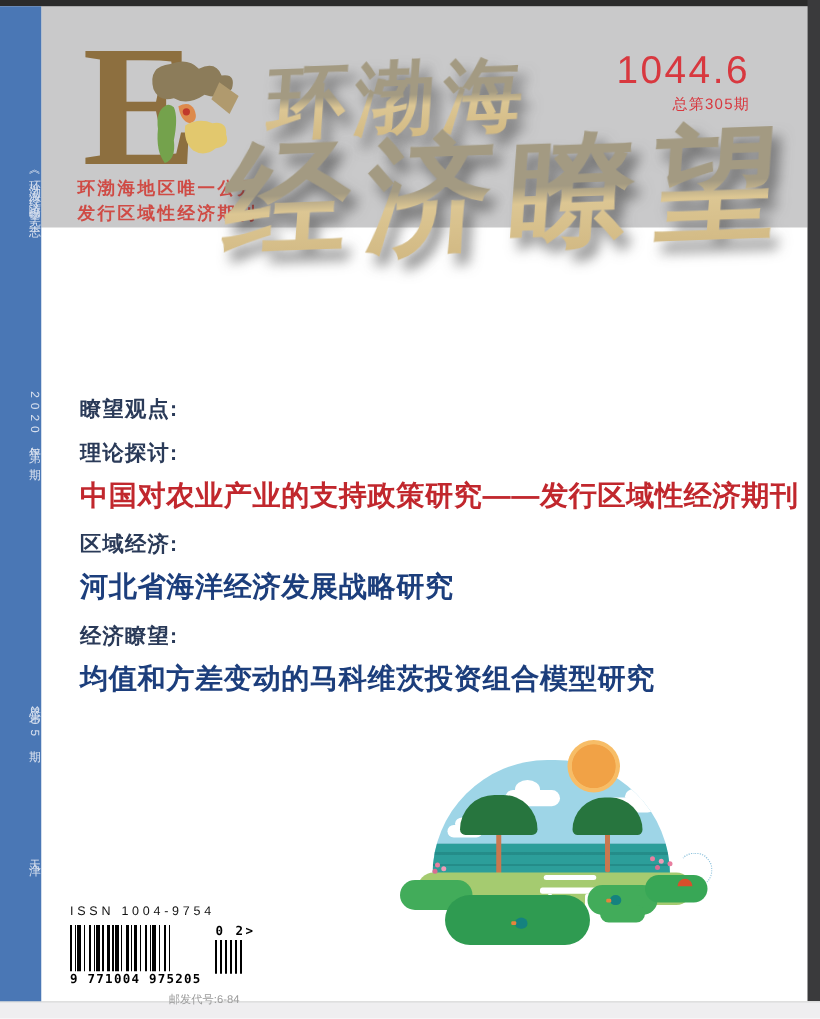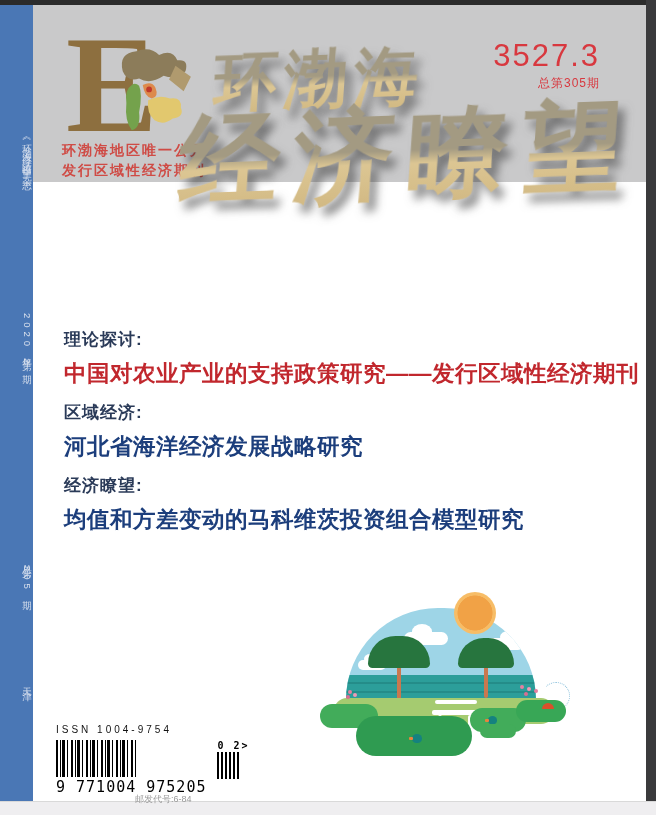--- a/index.html
+++ b/index.html
@@ -106,21 +106,21 @@
   .dotted-arc { left:222px; top:90px; width:26px; height:26px; border:1px dotted #8fc3dd;
                 border-radius:50%; border-left-color:transparent; border-bottom-color:transparent; z-index:0; }
   
   .issn-area { position:absolute; left:56px; top:724px; }
   .issn-label { font-size:10px; font-weight:normal; color:#121212; letter-spacing:3px; margin-bottom:5px; }
   .barcode-row { display:flex; align-items:flex-start; gap:11px; }
   .ean-bars {
     width:80px; height:37px;
     background:repeating-linear-gradient(90deg,#000 0 2px,#fff 2px 4px,#000 4px 5px,#fff 5px 6px,#000 6px 9px,#fff 9px 11px,#000 11px 12px,#fff 12px 15px);
   }
-  .ean-digits { font-family:"DejaVu Sans Mono","Liberation Mono",monospace; font-size:15px; font-weight:normal; color:#000; letter-spacing:1px; margin-top:1px; }
+  .ean-digits { font-family:"DejaVu Sans Mono","Liberation Mono",monospace; font-size:10px; font-weight:bold; color:#000; letter-spacing:1px; margin-top:1px; }
   .addon { display:flex; flex-direction:column; }
   .addon-text { font-family:"DejaVu Sans Mono","Liberation Mono",monospace; font-size:10px; font-weight:bold; color:#000; letter-spacing:2px; margin-bottom:1px; }
   .addon-bars {
     width:22px; height:27px;
     background:repeating-linear-gradient(90deg,#000 0 2px,#fff 2px 4px,#000 4px 6px,#fff 6px 8px);
   }
   .postal { position:absolute; left:60px; top:69px; font-size:9px; color:#9a9a9a; white-space:nowrap;margin-left:19px; }
 </style>
 </head>
 <body>
@@ -146,29 +146,30 @@
     <path d="M78,24 L95,36 L87,52 L71,39 Z" fill="#b09a6e"></path>
     <path d="M30,45 Q22,50 24,65 Q22,85 30,95 Q40,92 38,75 Q42,55 38,46 Q34,42 30,45 Z" fill="#74a24c"></path>
     <path d="M42,45 Q52,40 56,48 Q60,58 52,60 Q44,58 42,45 Z" fill="#dd8a4c"></path>
     <circle cx="49" cy="50" r="3.2" fill="#c0392b"></circle>
     <path d="M48,62 Q60,55 72,60 Q85,58 84,70 Q88,80 75,82 Q65,90 55,84 Q46,76 48,62 Z" fill="#e2c86e"></path>
   </svg>
   <div class="slogan slogan-1">环渤海地区唯一公开</div>
   <div class="slogan slogan-2">发行区域性经济期刊</div>
 
   <div class="issue-box">
-    <div class="issue-date">3527.3</div>
+    <div class="issue-date">1044.6</div>
     <div class="issue-no">总第305期</div>
   </div>
 
   <div class="mag-title title-1">环渤海</div>
   <div class="mag-title title-2">经济瞭望</div>
 
   <div class="contents">
     <div class="art-group">
+      <div class="art-cat">瞭望观点:</div>
     </div>
     <div class="art-group">
       <div class="art-cat">理论探讨:</div>
       <div class="art-title red">中国对农业产业的支持政策研究——发行区域性经济期刊</div>
     </div>
     <div class="art-group">
       <div class="art-cat">区域经济:</div>
       <div class="art-title blue">河北省海洋经济发展战略研究</div>
     </div>
     <div class="art-group">

